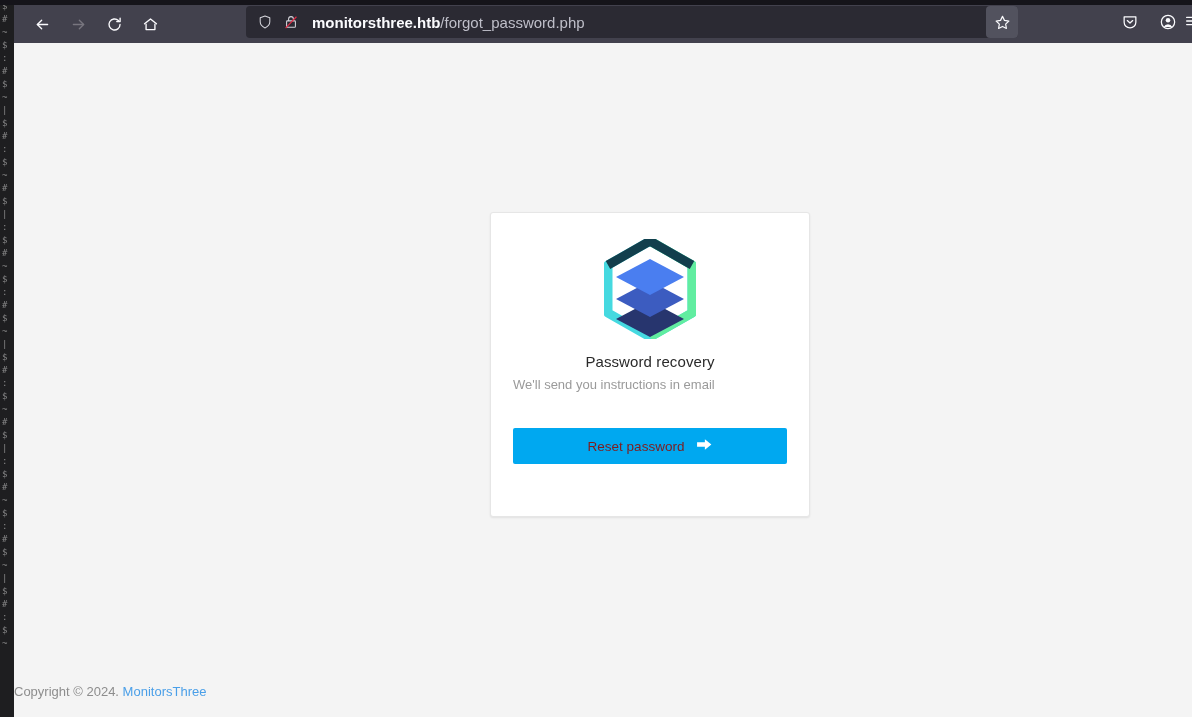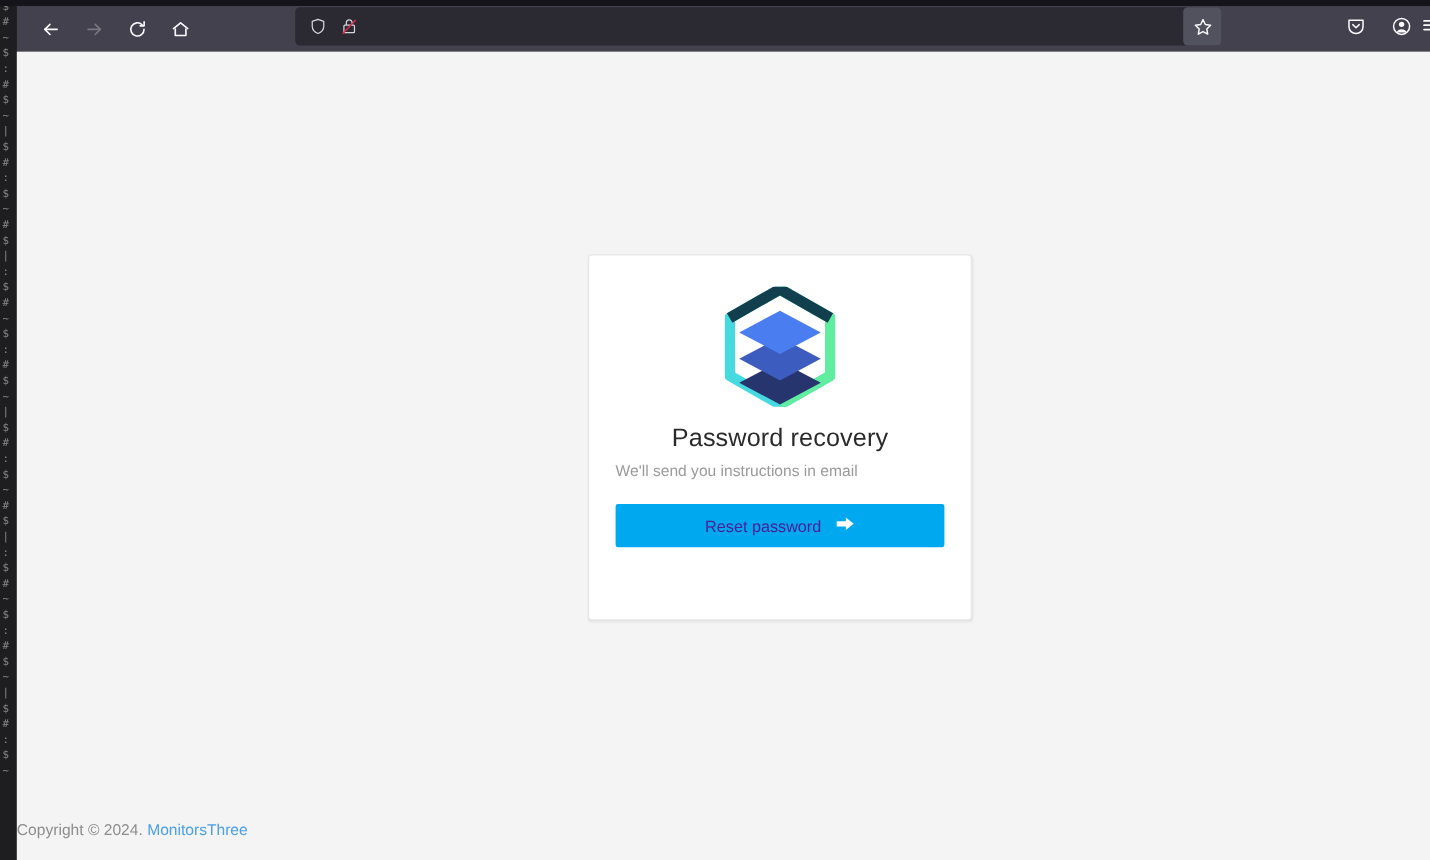--- a/index.html
+++ b/index.html
@@ -114,21 +114,21 @@
     padding: 22px 22px 0 22px;
   }
 
   #logo-wrap {
     display: flex; justify-content: center;
     margin-top: 4px; margin-bottom: 10px;
   }
 
   #title {
     text-align: center;
-    font-size: 21px;
+    font-size: 15px;
     font-weight: normal;
     color: #2a2a2a;
     margin: 0;
     letter-spacing: .1px;
   }
   #subtitle {
     text-align: left;
     font-size: 13px;
     color: #9a9a9a;
     margin: 7px 0 0 0;
@@ -153,26 +153,26 @@
   #username-input::placeholder { color: #b0b0b0; }
   #user-icon {
     position: absolute; right: 1px; top: 1px;
     width: 32px; height: 30px;
     display: flex; align-items: center; justify-content: center;
     border-left: 1px solid #ececec;
     pointer-events: none;
   }
 
   #reset-button {
-    margin-top: 20px;
+    margin-top: 36px;
     width: 100%; height: 36px;
     background: #00a8f0;
     border: none;
     border-radius: 2px;
-    color: #4c1d95;
+    color: #7f1d1d;
     font-size: 13.5px;
     font-family: "Liberation Sans", sans-serif;
     display: flex; align-items: center; justify-content: center;
     gap: 13px;
     cursor: pointer;
   }
 
   #footer {
     position: absolute;
     left: 0; top: 641px;
@@ -276,20 +276,23 @@
     <svg width="16" height="16" viewBox="0 0 20 20" fill="none" stroke="#d5d5dc" stroke-width="1.3" stroke-linejoin="round">
       <path d="M10 2.6l6 2.2v5c0 3.4-2.6 6.2-6 7.6-3.4-1.4-6-4.2-6-7.6v-5z"></path>
     </svg>
   </span>
   <span class="ubicon">
     <svg width="16" height="16" viewBox="0 0 20 20" fill="none" stroke="#d5d5dc" stroke-width="1.3" stroke-linejoin="round">
       <rect x="4.5" y="8.6" width="11" height="8" rx="1"></rect>
       <path d="M7 8.6V6.3a3 3 0 0 1 6 0v2.3"></path>
       <path d="M3.2 17.6L16.8 3.4" stroke="#e02b45" stroke-width="1.5"></path>
     </svg>
+  </span>
+  <span id="url-text">
+    <span class="host">monitorsthree.htb</span><span class="path">/forgot_password.php</span>
   </span>
 </div>
 
 <div id="star-btn">
   <svg width="17" height="17" viewBox="0 0 20 20" fill="none" stroke="currentColor" stroke-width="1.4" stroke-linejoin="round">
     <path d="M10 2.8l2.3 4.7 5.2.8-3.8 3.6.9 5.1-4.6-2.4-4.6 2.4.9-5.1L2.5 8.3l5.2-.8z"></path>
   </svg>
 </div>
 
 <div id="right-icons">

